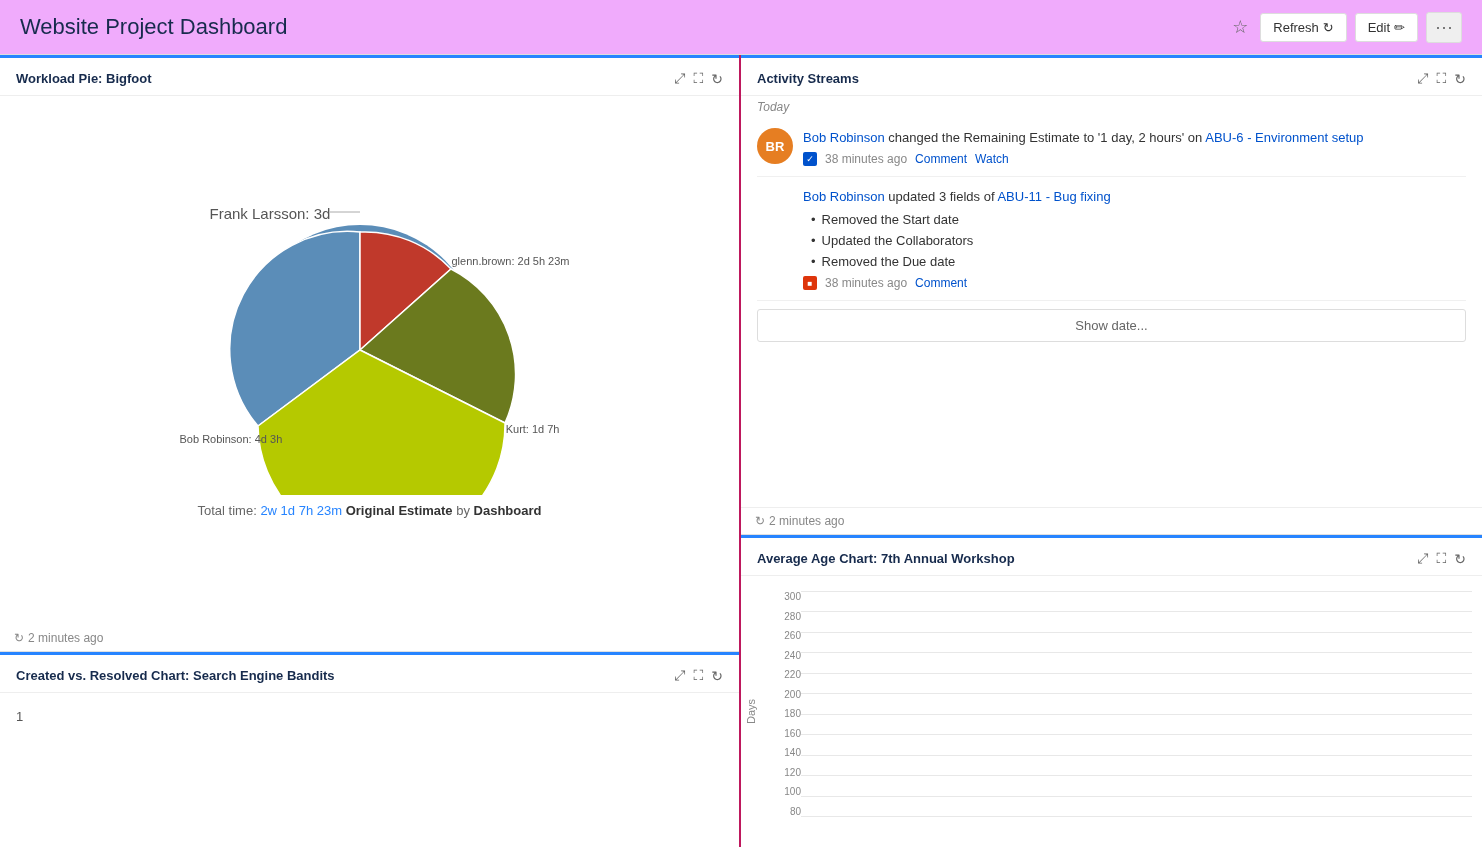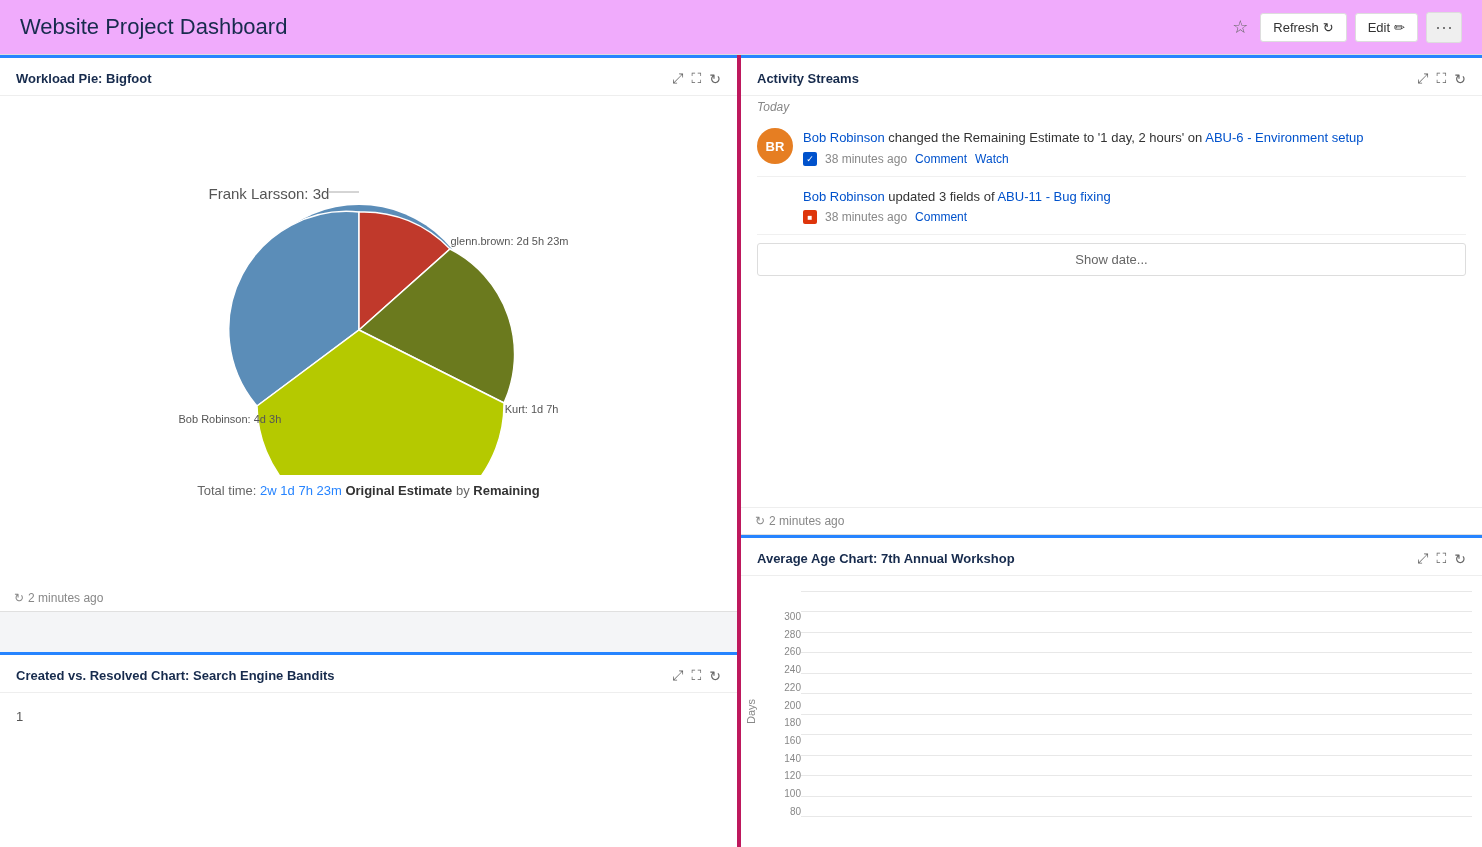--- a/index.html
+++ b/index.html
@@ -8,41 +8,41 @@
     
     .header { display: flex; align-items: center; justify-content: space-between; padding: 10px 20px; background: #f0abfc; border-bottom: 1px solid #ddd; height: 55px; }
     .header-title { font-size: 22px; font-weight: 400; color: #172b4d; }
     .header-actions { display: flex; align-items: center; gap: 8px; }
     .header-btn { display: flex; align-items: center; gap: 4px; padding: 6px 12px; border: 1px solid #ddd; border-radius: 3px; background: #fff; cursor: pointer; font-size: 13px; color: #333; }
     .header-star { font-size: 18px; cursor: pointer; color: #666; padding: 4px; }
     .header-more { font-size: 18px; cursor: pointer; color: #666; padding: 4px 8px; border: 1px solid #ddd; border-radius: 3px; }
 
     
     .main { display: grid; grid-template-columns: 1fr 1fr; gap: 0; height: calc(847px - 55px); overflow: hidden; }
-    .left-col { display: flex; flex-direction: column; border-right: 4px solid #be185d; justify-content: flex-end; }
+    .left-col { display: flex; flex-direction: column; border-right: 2px solid #be185d; justify-content: flex-end; }
     .right-col { display: flex; flex-direction: column; }
 
     
     .panel { background: #fff; border-top: 3px solid #2684ff; display: flex; flex-direction: column; }
     .panel-header { display: flex; align-items: center; justify-content: space-between; padding: 12px 16px 8px; border-bottom: 1px solid #eee; }
     .panel-title { font-size: 13px; font-weight: 600; color: #172b4d; }
     .panel-icons { display: flex; gap: 8px; align-items: center; }
     .panel-icon { cursor: pointer; color: #666; font-size: 14px; }
 
     
     .workload-panel { flex: 1; min-height: 0; border-bottom: 1px solid #e0e0e0; }
 
     
     .workload-summary { text-align: center; padding: 8px; font-size: 13px; color: #666; }
     .workload-summary .bold { font-weight: 400; color: #2684ff; }
     .workload-summary .bold-dark { font-weight: 700; color: #333; }
     .refresh-time { display: flex; align-items: center; gap: 4px; padding: 6px 14px; color: #888; font-size: 12px; }
 
     
-    .cvr-panel { flex: 0 0 200px; border-top: 3px solid #2684ff; margin-top: 40px; }
+    .cvr-panel { flex: 0 0 200px; border-top: 3px solid #2684ff; }
     .cvr-content { padding: 16px; }
     .cvr-number { font-size: 13px; color: #555; }
 
     
     .activity-panel { flex: 1; min-height: 0; border-bottom: 1px solid #e0e0e0; overflow: hidden; display: flex; flex-direction: column; }
     .activity-header-row { display: flex; align-items: center; justify-content: space-between; padding: 10px 16px 6px; }
     .activity-title { font-size: 20px; font-weight: 400; color: #172b4d; }
     .activity-icons { display: flex; gap: 6px; }
     .activity-icon-btn { width: 24px; height: 18px; background: #ddd; border-radius: 2px; display: flex; align-items: center; justify-content: center; cursor: pointer; font-size: 10px; }
     .activity-icon-rss { background: #e05c00; color: #fff; }
@@ -68,21 +68,21 @@
     .activity-bullet { display: flex; gap: 6px; font-size: 13px; color: #333; line-height: 1.6; }
     .activity-bullet::before { content: "•"; color: #333; }
 
     
     .show-more-btn { width: 100%; padding: 8px; border: 1px solid #ddd; border-radius: 3px; background: #fff; cursor: pointer; color: #666; font-size: 13px; margin: 8px 0; }
 
     
     .avg-panel { flex: 1; min-height: 0; display: flex; flex-direction: column; overflow: hidden; }
     .avg-panel-header { display: flex; align-items: center; justify-content: space-between; padding: 12px 16px 8px; border-bottom: 1px solid #eee; }
     .avg-chart-area { flex: 1; padding: 10px 10px 10px 0; display: flex; overflow: hidden; }
-    .y-axis { display: flex; flex-direction: column; justify-content: space-between; padding-bottom: 20px; padding-top: 5px; width: 40px; text-align: right; font-size: 10px; color: #888; margin-top: 20px; }
+    .y-axis { display: flex; flex-direction: column; justify-content: space-between; padding-bottom: 20px; padding-top: 5px; width: 40px; text-align: right; font-size: 10px; color: #888; }
     .y-axis-label-rotated { writing-mode: vertical-rl; transform: rotate(180deg); font-size: 11px; color: #888; text-align: center; padding: 0 4px; }
     .bars-container { flex: 1; display: flex; align-items: flex-end; gap: 3px; padding-bottom: 20px; position: relative; }
     .bar-grid { position: absolute; top: 5px; left: 0; right: 0; bottom: 20px; display: flex; flex-direction: column; justify-content: space-between; pointer-events: none; }
     .grid-line { border-top: 1px solid #e8e8e8; width: 100%; }
     .bar { background: #4a8bbf; flex: 1; min-width: 8px; border-radius: 1px 1px 0 0; position: relative; z-index: 1; }
 
     .panel-bottom-time { display: flex; align-items: center; gap: 4px; padding: 6px 14px; color: #888; font-size: 12px; border-top: 1px solid #eee; }
   </style>
 </head>
 <body>
@@ -162,21 +162,21 @@
 
         <div class="workload-summary">
           <span>Total time:</span>
           <span> </span>
           <span class="bold">2w 1d 7h 23m</span>
           <span> </span>
           <span class="bold-dark">Original Estimate</span>
           <span> </span>
           <span>by</span>
           <span> </span>
-          <span class="bold-dark">Remaining</span>
+          <span class="bold-dark">Dashboard</span>
         </div>
       </div>
 
       <div class="refresh-time">
         <span style="font-size:12px;">↻</span>
         <span>2 minutes ago</span>
       </div>
     </div>
 
     <div class="panel cvr-panel" style="flex:0 0 195px; border-top:3px solid #2684ff;">
@@ -235,20 +235,25 @@
         
         <div class="activity-item" style="flex-direction:column; padding-left:46px;">
           <div style="display:flex; gap:10px;">
             <div class="activity-body">
               <div class="activity-text">
                 <a href="#" class="user-link">Bob Robinson</a>
                 <span> </span>
                 <span>updated 3 fields of</span>
                 <span> </span>
                 <a href="#" class="issue-link"><span>ABU-11</span><span> - </span><span>Bug fixing</span></a>
+              </div>
+              <div class="activity-bullet-list">
+                <div class="activity-bullet">Removed the Start date</div>
+                <div class="activity-bullet">Updated the Collaborators</div>
+                <div class="activity-bullet">Removed the Due date</div>
               </div>
               <div class="activity-meta">
                 <div class="activity-stop">
                     <span class="activity-stop-sq">■</span>
                   </div>
                 <span class="activity-time">38 minutes ago</span>
                 <a href="#" class="activity-link">Comment</a>
               </div>
             </div>
           </div>

